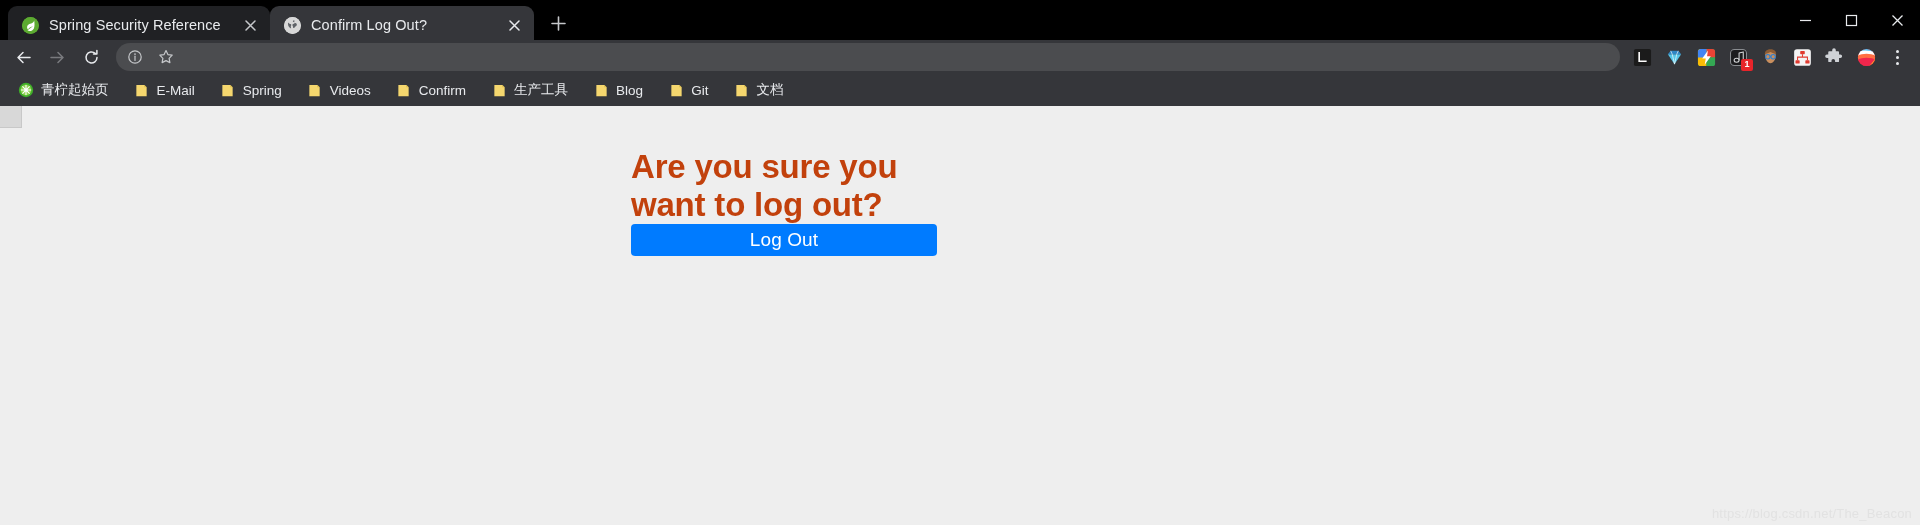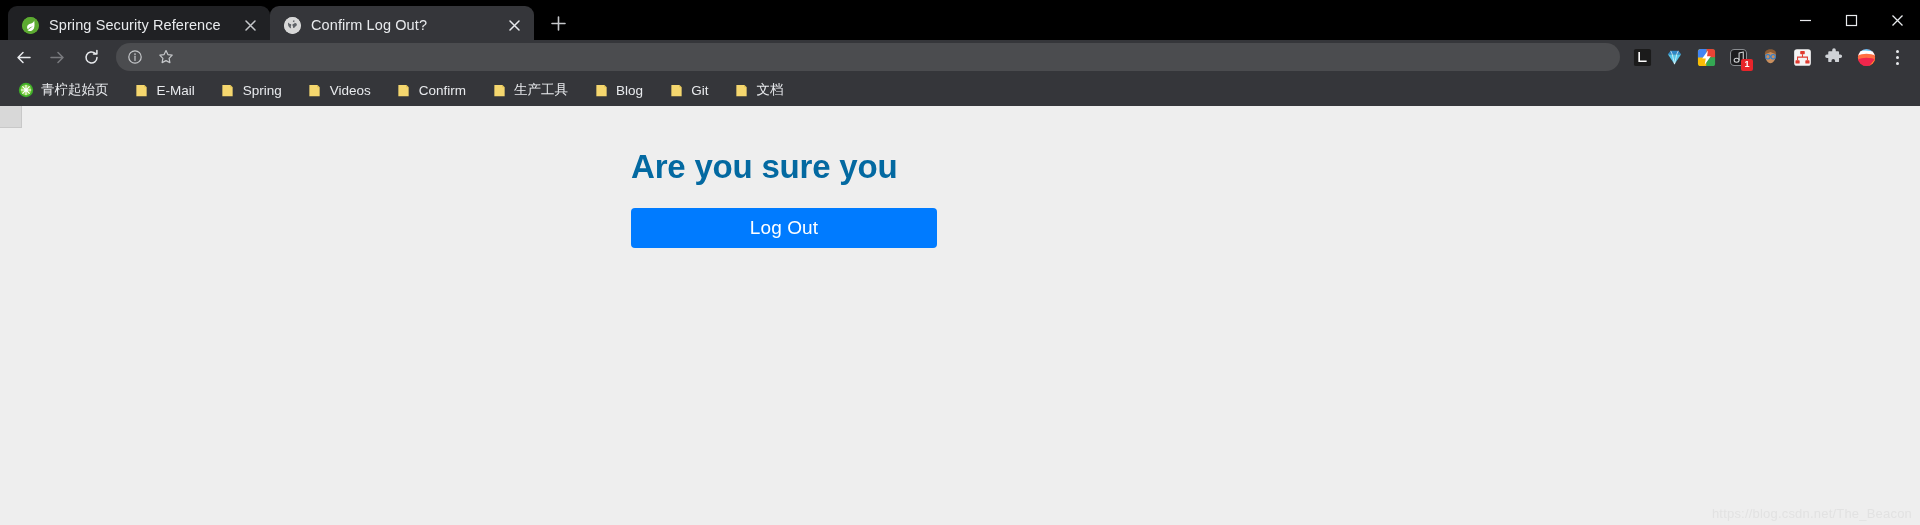--- a/index.html
+++ b/index.html
@@ -205,29 +205,28 @@
   }
   .logout-box {
     position: absolute;
     left: 631px;
     top: 42px;
     width: 306px;
   }
   .logout-title {
     font-size: 33px;
     line-height: 38px;
-    color: #0369a1;
+    color: #c2410c;
     font-weight: 600;
     letter-spacing: -0.2px;
-    margin-bottom: 22px;
   }
   .logout-btn {
     display: block;
     width: 306px;
-    height: 40px;
+    height: 32px;
     background: #007bff;
     color: #ffffff;
     border: none;
     border-radius: 4px;
     font-size: 19px;
     font-family: "Liberation Sans", "DejaVu Sans", sans-serif;
     cursor: pointer;
     letter-spacing: .1px;
   }
   .watermark {
@@ -521,20 +520,21 @@
       <span class="bm-label">文档</span>
     </div>
   </div>
 
   <div class="content">
     <div class="page-corner"></div>
 
     <div class="logout-box">
       <div class="logout-title">
         <div>Are you sure you</div>
+        <div>want to log out?</div>
       </div>
       <button class="logout-btn">Log Out</button>
     </div>
 
     <div class="watermark">https://blog.csdn.net/The_Beacon</div>
   </div>
 
 </div>
 
 </body></html>

